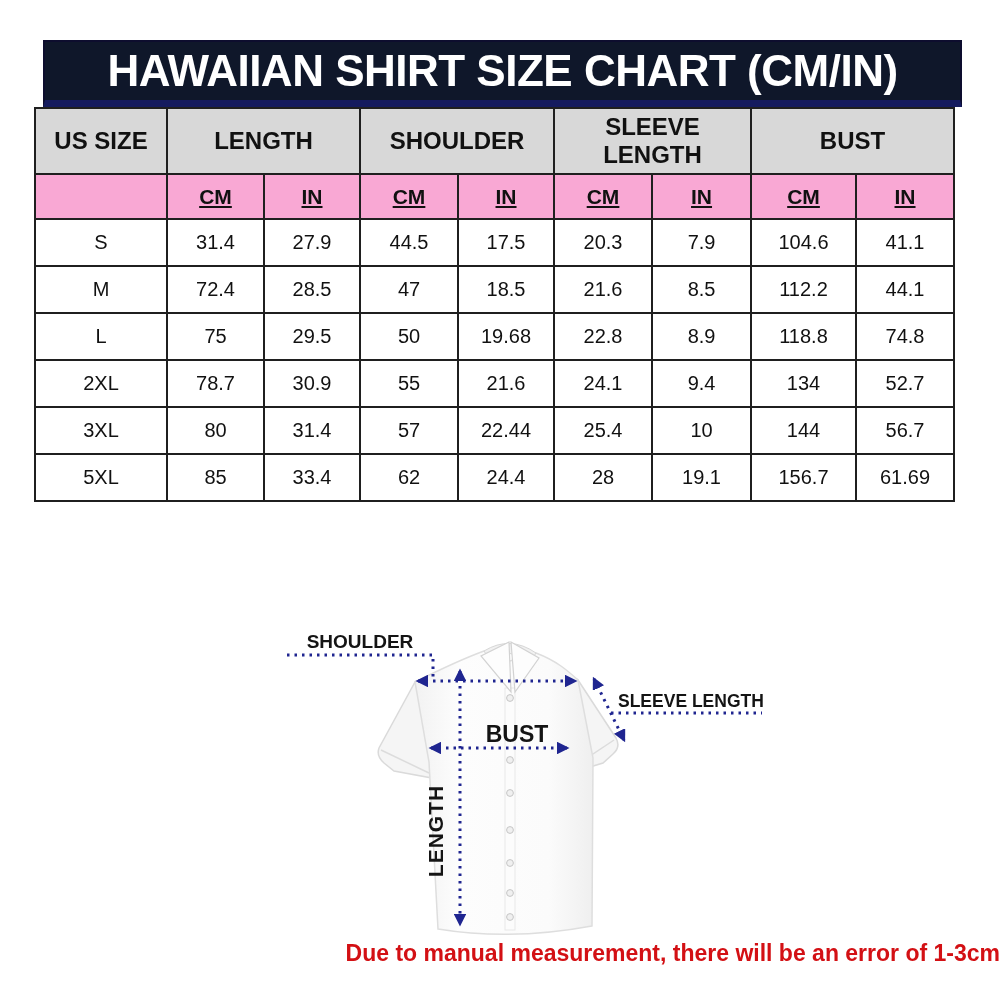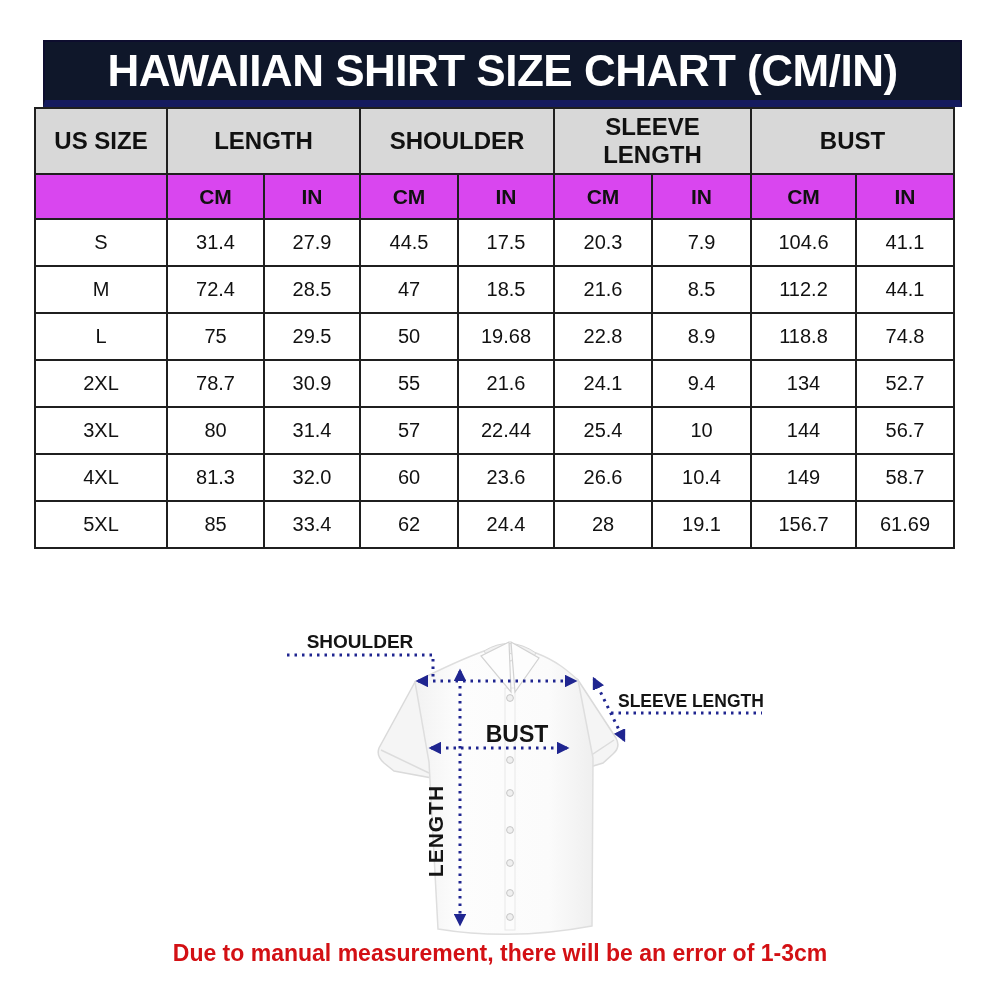--- a/index.html
+++ b/index.html
@@ -11,31 +11,31 @@
           background:#0f172a;border:2px solid #0d0d2e;border-bottom:7px solid #151b5e;
           display:flex;align-items:center;justify-content:center;}
   .banner span{color:#ffffff;font-weight:bold;font-size:44px;letter-spacing:-0.5px;white-space:nowrap;}
 
   
   table.size-table{position:absolute;left:34px;top:107px;width:919px;border-collapse:collapse;
                    table-layout:fixed;}
   table.size-table th, table.size-table td{border:2px solid #1f1f1f;text-align:center;
                    vertical-align:middle;padding:0;color:#111;}
   tr.group-row th{background:#d8d8d8;height:64px;font-size:24px;font-weight:bold;}
-  tr.unit-row th{background:#d946ef;height:43px;font-size:21px;font-weight:bold;}
+  tr.unit-row th{background:#f9a8d4;height:43px;font-size:21px;font-weight:bold;text-decoration:underline;}
   tbody td{background:#ffffff;height:45px;font-size:20px;font-weight:normal;}
 
   
   .diagram{position:absolute;left:260px;top:630px;width:520px;height:310px;}
   .lbl{font-family:"Liberation Sans", sans-serif;font-weight:bold;fill:#141414;}
   .dash{fill:none;stroke:#1f2590;stroke-width:3;stroke-dasharray:2.5 5;stroke-linecap:butt;}
   .shirt-line{fill:none;stroke:#dcdcdc;stroke-width:1.5;}
 
   
-  .footer-note{position:absolute;left:0;top:940px;width:1000px;text-align:center;
+  .footer-note{position:absolute;left:0;top:940px;width:1000px;text-align:right;
                color:#d31014;font-weight:bold;font-size:23px;}
 </style>
 </head>
 <body>
 
 <div class="stage">
 
   <div class="banner">
     <span>HAWAIIAN SHIRT SIZE CHART (CM/IN)</span>
   </div>
@@ -122,31 +122,20 @@
           <td>80</td>
           <td>31.4</td>
           <td>57</td>
           <td>22.44</td>
           <td>25.4</td>
           <td>10</td>
           <td>144</td>
           <td>56.7</td>
         </tr>
         <tr>
-          <td>4XL</td>
-          <td>81.3</td>
-          <td>32.0</td>
-          <td>60</td>
-          <td>23.6</td>
-          <td>26.6</td>
-          <td>10.4</td>
-          <td>149</td>
-          <td>58.7</td>
-        </tr>
-        <tr>
           <td>5XL</td>
           <td>85</td>
           <td>33.4</td>
           <td>62</td>
           <td>24.4</td>
           <td>28</td>
           <td>19.1</td>
           <td>156.7</td>
           <td>61.69</td>
         </tr>

